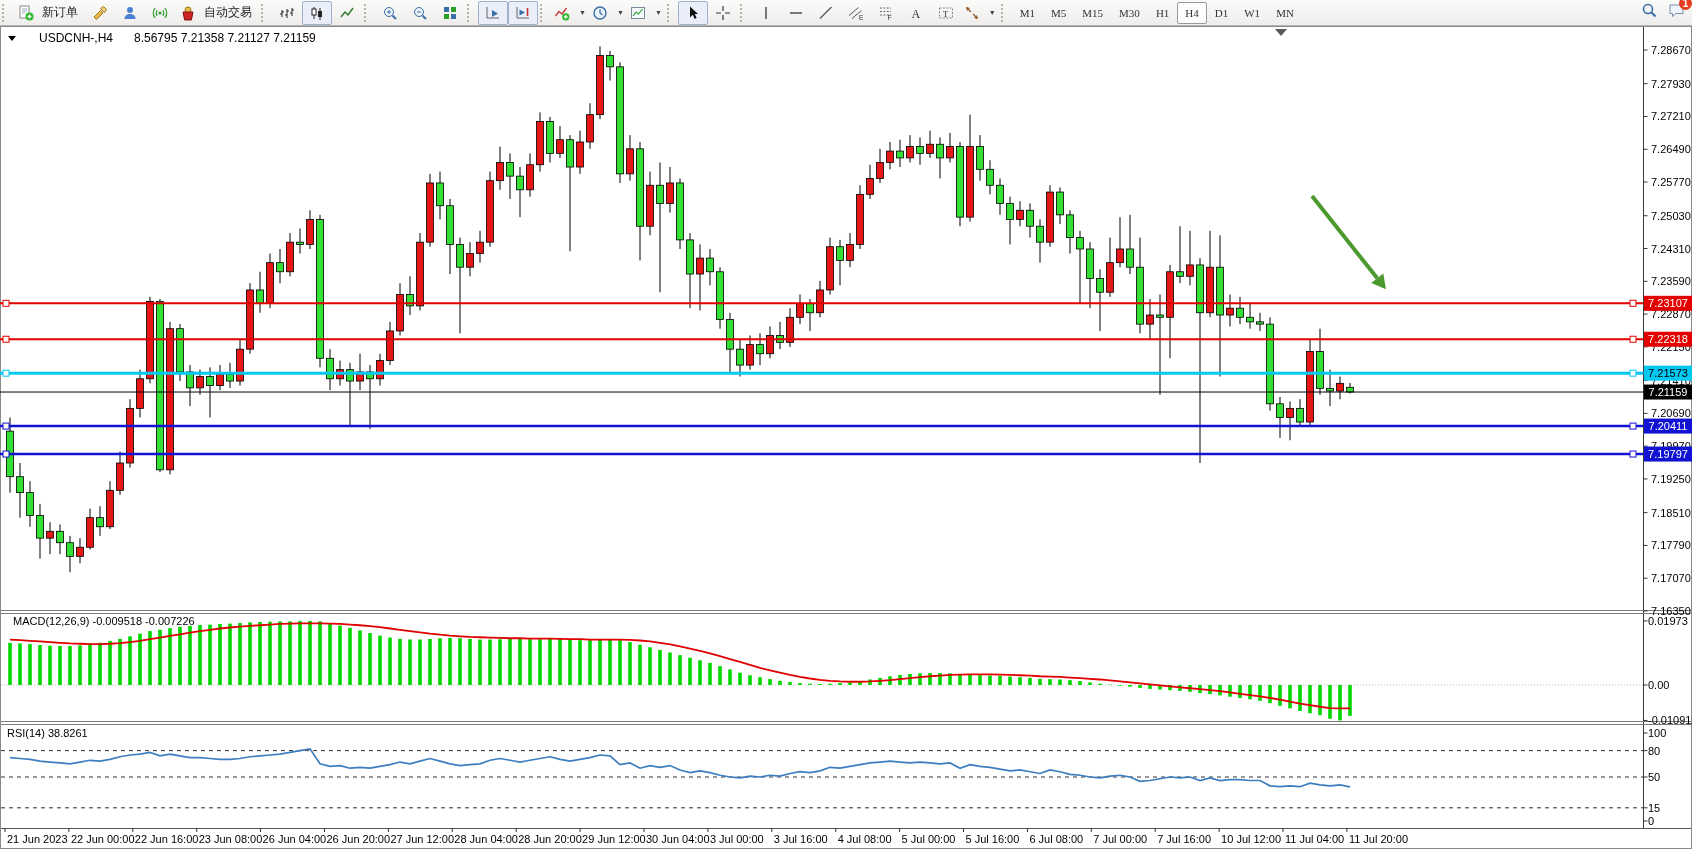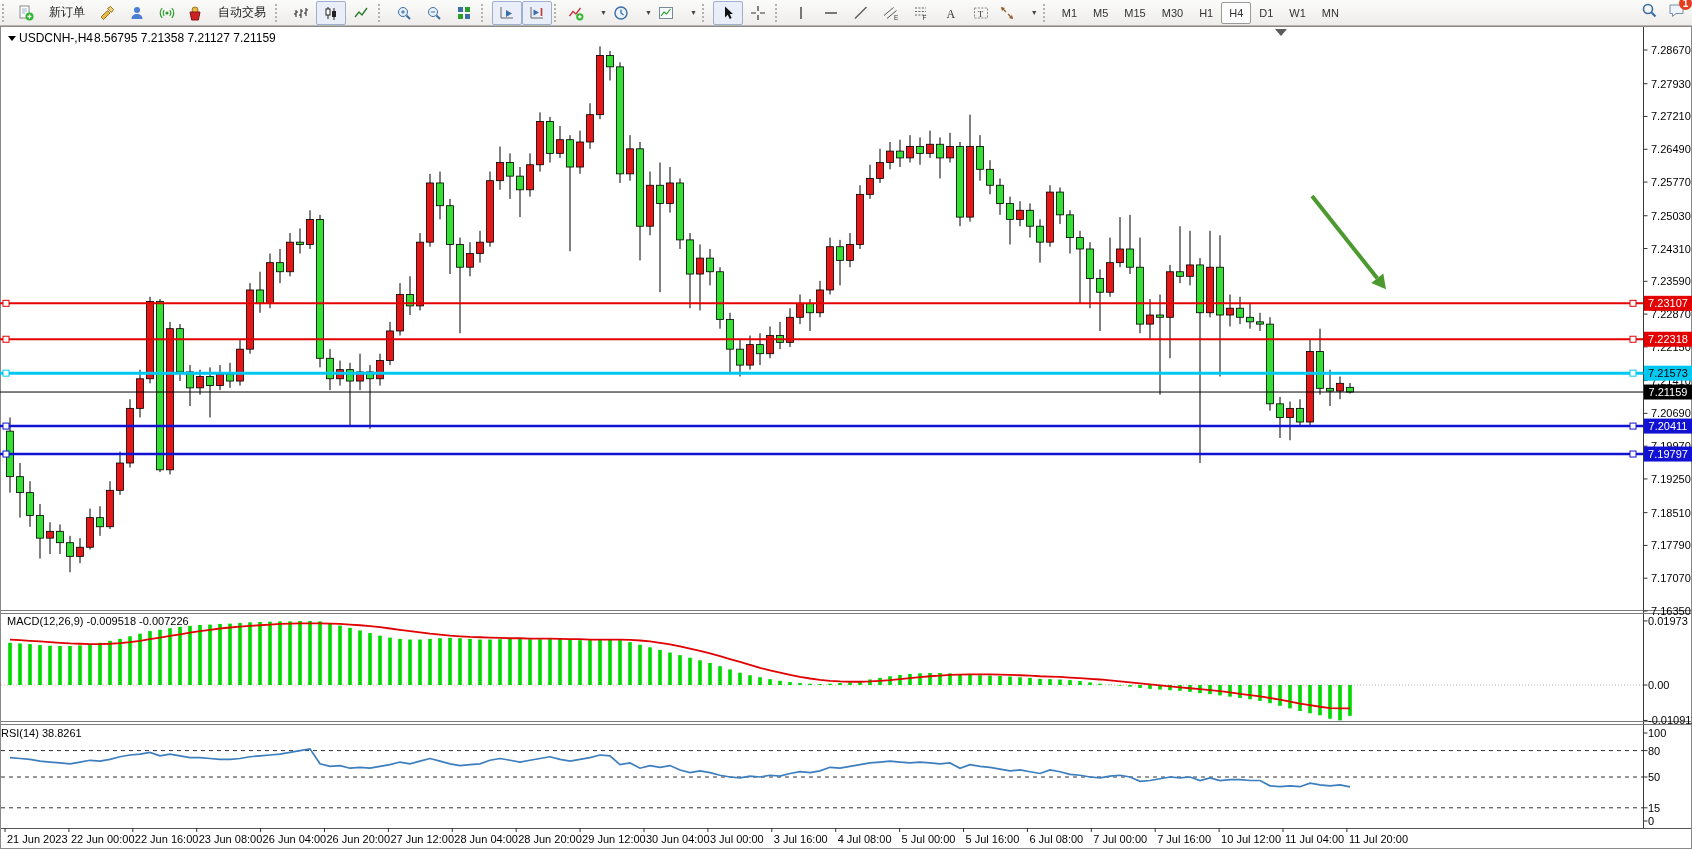--- a/index.html
+++ b/index.html
@@ -1,36 +1,36 @@
 <!DOCTYPE html>
 <html><head>
 <meta charset="utf-8">
 <style>
   html,body{margin:0;padding:0;width:1692px;height:849px;overflow:hidden;background:#fff;
     font-family:"Liberation Sans",sans-serif;}
   
   .toolbar{position:absolute;left:0;top:0;width:1692px;height:26px;background:linear-gradient(#fbfbfa,#eeedeb);
     border-bottom:1px solid #b9b6b2;display:flex;align-items:center;z-index:10;box-sizing:border-box;}
   .grip{width:7px;height:18px;margin:0 2px;border-left:2px dotted #b4b2ae;}
-  .tb{height:22px;min-width:24px;display:flex;align-items:center;justify-content:center;gap:15px;
+  .tb{height:22px;min-width:24px;display:flex;align-items:center;justify-content:center;gap:8px;
     padding:0 2px;border:1px solid transparent;border-radius:2px;font-size:12px;color:#222;cursor:default;}
   .tb.pressed{border:1px solid #9fb0cd;background:#e9eef8;}
   .tb .lbl{white-space:nowrap;padding-right:2px;}
   .tb svg{display:block;}
   .caret{font-size:7px;color:#444;margin-left:1px;}
   .tf{height:20px;padding:0 7px;display:flex;align-items:center;font-size:11px;color:#333;
-    border:1px solid transparent;border-radius:2px;}
+    border:1px solid transparent;border-radius:2px;font-family:Liberation Serif, serif;}
   .tf.active{border:1px solid #9b9b9b;background:#fdfdfd;}
   .right-icons{position:absolute;right:6px;top:2px;display:flex;align-items:center;gap:10px;}
   .badge{position:absolute;right:-6px;top:-5px;background:#e83c1e;color:#fff;border-radius:8px;
     min-width:13px;height:13px;font-size:10px;display:flex;align-items:center;justify-content:center;font-weight:bold;}
   .chat-wrap{position:relative;}
   
   #chart-svg{position:absolute;left:0;top:0;z-index:1;}
-  .overlay{position:absolute;z-index:3;font-size:12px;color:#000;display:flex;align-items:center;gap:1px;}
+  .overlay{position:absolute;z-index:3;font-size:12px;color:#000;display:flex;align-items:center;gap:21px;}
   .tri-down{width:0;height:0;border-left:4px solid transparent;border-right:4px solid transparent;
     border-top:5px solid #000;display:inline-block;margin-right:2px;}
   .ind-label{position:absolute;z-index:3;font-size:11px;color:#000;}
   text.ax{font-family:"Liberation Sans",sans-serif;font-size:11px;fill:#000;}
   text.axbox{font-family:"Liberation Sans",sans-serif;font-size:11px;}
 </style>
 </head>
 <body>
 
 <svg id="chart-svg" width="1692" height="849">
@@ -838,14 +838,14 @@
       <span class="badge">1</span>
     </span>
   </div>
 </div>
 
 <div class="overlay" style="left:8px;top:31px;">
   <span class="tri-down"></span>
   <span>USDCNH-,H4</span>
   <span>8.56795 7.21358 7.21127 7.21159</span>
 </div>
-<div class="ind-label" style="left:7px;top:615px;">MACD(12,26,9) -0.009518 -0.007226</div>
-<div class="ind-label" style="left:1px;top:727px;">RSI(14) 38.8261</div>
+<div class="ind-label" style="left:13px;top:615px;">MACD(12,26,9) -0.009518 -0.007226</div>
+<div class="ind-label" style="left:7px;top:727px;">RSI(14) 38.8261</div>
 
 </body></html>

